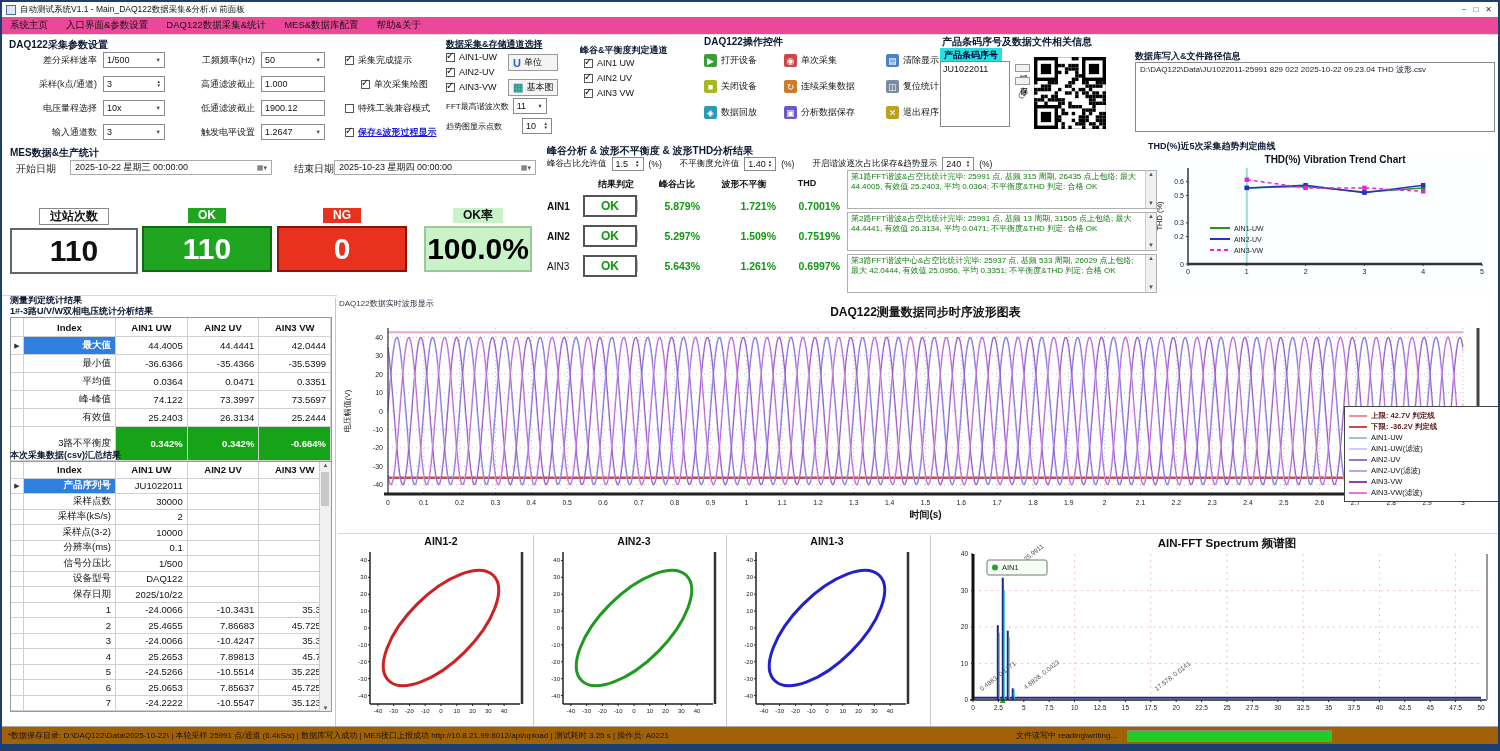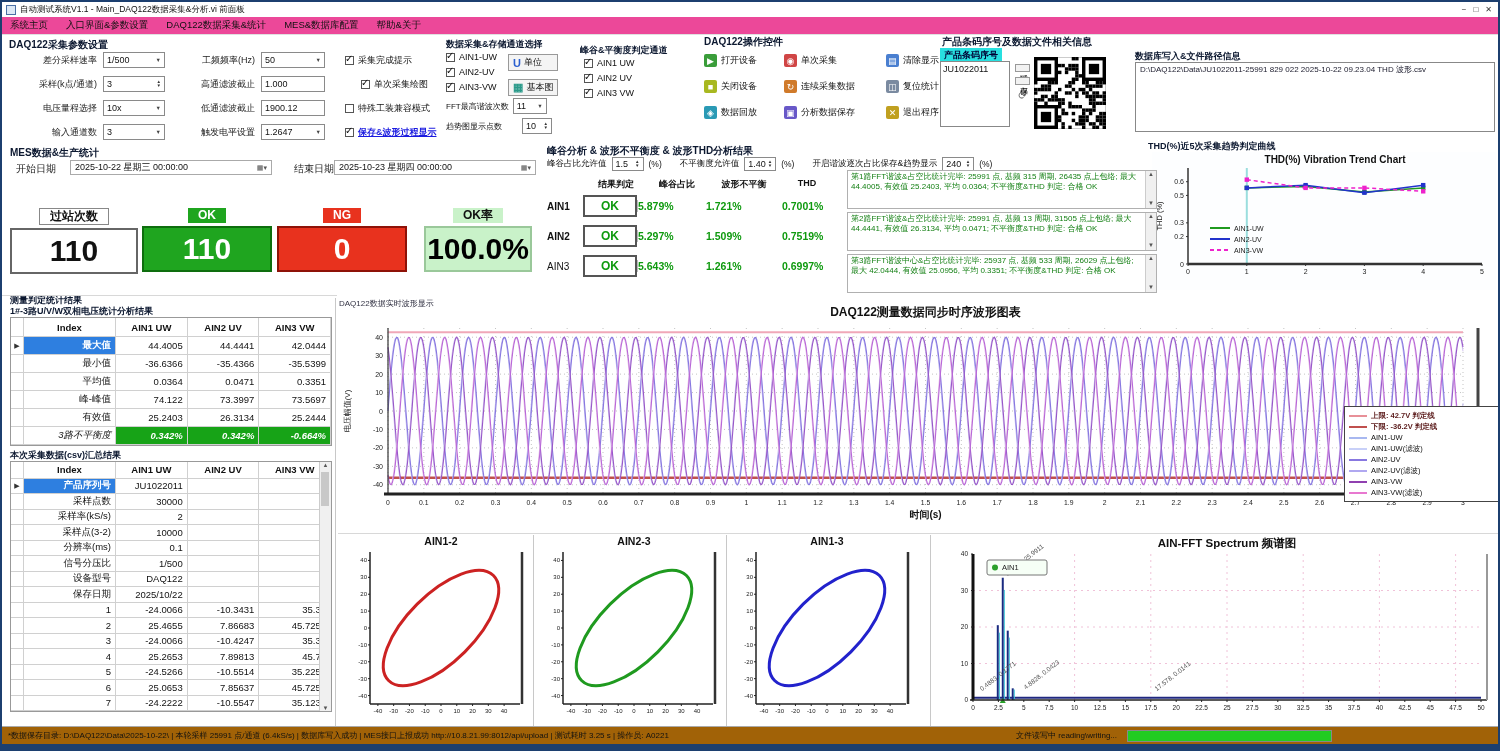--- a/index.html
+++ b/index.html
@@ -51,21 +51,21 @@
   .gval{flex:1 1 0;}
   .ghead{font-weight:bold;background:#fff;}
   .gsel{background:#2e7fe0;color:#fff;font-weight:bold;}
   .ggreen{background:#17a317;color:#fff;font-weight:bold;}
   .logbox{position:relative;border:1px solid #b0b0b0;background:#fff;color:#158015;font-size:8px;
           line-height:1.3;padding:1px 13px 1px 3px;box-sizing:border-box;overflow:hidden;width:310px;height:39px;margin-bottom:3px;}
   .logsb{position:absolute;right:0;top:0;bottom:0;width:10px;background:#f0f0f0;border-left:1px solid #ccc;
          font-size:6px;color:#555;display:flex;flex-direction:column;justify-content:space-between;align-items:center;}
   .okbadge{width:54px;height:22px;border:2px solid #555;display:flex;align-items:center;justify-content:center;
            color:#0f9a0f;font-weight:bold;font-size:12px;background:#fff;box-sizing:border-box;}
-  .thdval{font-weight:bold;color:#0f9a0f;font-size:10.5px;text-align:left;}
+  .thdval{font-weight:bold;color:#0f9a0f;font-size:10.5px;text-align:right;}
   .legendbox{position:absolute;background:#fff;border:1px solid #444;padding:3px 4px;font-size:7.5px;line-height:11px;}
   .lgrow{display:flex;align-items:center;gap:4px;white-space:nowrap;}
   .lgsw{width:18px;border-top:2px solid #000;flex:0 0 18px;}
   .statusbar{position:absolute;left:0;right:0;bottom:0;height:18px;border-top:1px solid #aaa;
              background:#a16207;display:flex;align-items:center;font-size:8px;padding:0 6px;gap:10px;box-sizing:border-box;}
   .progress{width:205px;height:12px;border:1px solid #888;background:#fff;box-sizing:border-box;}
   .progress>div{height:100%;}
   .vline{position:absolute;width:1px;background:#c8c8c8;}
   .hline{position:absolute;height:1px;background:#d8d8d8;}
   svg text{font-family:"Liberation Sans",sans-serif;}
@@ -145,21 +145,21 @@
       <div class="ctl">
         <span>1.2647</span>
         <span class="arr">▼</span>
       </div>
       <div class="cbrow" style="margin-left: 14px;">
         <span class="cb ck"></span>
         <span class="linktext">保存&amp;波形过程显示</span>
       </div>
     </div>
 
-  <div class="abs hdr2" style="left:444px;top:36px;">数据采集&amp;存储通道选择</div>
+  <div class="abs hdr2" style="left:444px;top:36px;text-decoration:underline;">数据采集&amp;存储通道选择</div>
   <div class="abs" id="pnlChanSel" style="left:444px;top:50px;width:128px;">
       <div class="cbrow" style="margin-bottom: 5px;">
         <span class="cb ck"></span>
         <span>AIN1-UW</span>
       </div>
       <div class="cbrow" style="margin-bottom: 5px;">
         <span class="cb ck"></span>
         <span>AIN2-UV</span>
       </div>
       <div class="cbrow" style="margin-bottom: 5px;">
@@ -613,21 +613,21 @@
           <div class="gcell gval">73.3997</div>
           <div class="gcell gval">73.5697</div>
         </div>
         <div class="grow" style="height: 18px;">
           <div class="gcell gmark"></div>
           <div class="gcell glabel">有效值</div>
           <div class="gcell gval">25.2403</div>
           <div class="gcell gval">26.3134</div>
           <div class="gcell gval">25.2444</div>
         </div>
-        <div class="grow" style="height: 18px; font-style: italic;">
+        <div class="grow" style="height: 34px;">
           <div class="gcell gmark"></div>
           <div class="gcell glabel">3路不平衡度</div>
           <div class="gcell gval ggreen">0.342%</div>
           <div class="gcell gval ggreen">0.342%</div>
           <div class="gcell gval ggreen">-0.664%</div>
         </div>
       </div>
     </div>
 
   <div class="abs hdr2" style="left:8px;top:447px;">本次采集数据(csv)汇总结果</div>

